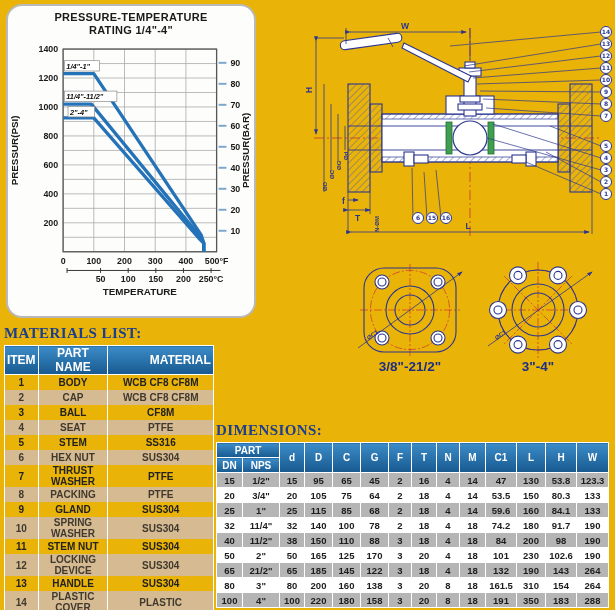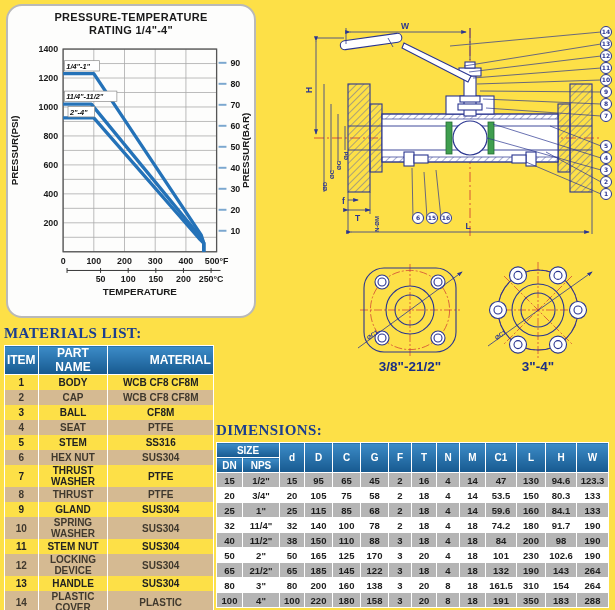--- a/index.html
+++ b/index.html
@@ -1,16 +1,16 @@
 <!DOCTYPE html>
 <html><head>
 <meta charset="utf-8">
 <style>
   html,body{margin:0;padding:0;background:#fbfbf8;}
-  #page{position:relative;width:615px;height:610px;background:#fde047;overflow:hidden;
+  #page{position:relative;width:615px;height:610px;background:#eab308;overflow:hidden;
         font-family:"Liberation Sans",sans-serif;}
   
   #chart-panel{position:absolute;left:6px;top:4px;width:250px;height:314px;
                border:2px solid #b9b9b9;border-radius:16px;background:#fdfdfc;box-sizing:border-box;}
   #chart-title{margin-top:5px;text-align:center;font-weight:bold;font-size:11px;line-height:13px;
                letter-spacing:.3px;color:#1a1a1a;}
   
   .tick{font:bold 9px "Liberation Sans",sans-serif;fill:#1a1a1a}
   .axt{font:bold 10px "Liberation Sans",sans-serif;fill:#1a1a1a}
   .xut{font:bold 9px "Liberation Sans",sans-serif;fill:#1a1a1a}
@@ -378,21 +378,21 @@
             <td>HEX NUT</td>
             <td class="mat">SUS304</td>
           </tr>
           <tr>
             <td>7</td>
             <td>THRUST WASHER</td>
             <td class="mat">PTFE</td>
           </tr>
           <tr class="tan">
             <td>8</td>
-            <td>THRUST</td>
+            <td>PACKING</td>
             <td class="mat">PTFE</td>
           </tr>
           <tr>
             <td>9</td>
             <td>GLAND</td>
             <td class="mat">SUS304</td>
           </tr>
           <tr class="tan">
             <td>10</td>
             <td>SPRING WASHER</td>
@@ -446,21 +446,21 @@
           <col style="width:25px">
         <col style="width:23px">
           <col style="width:26px">
           <col style="width:31px">
           <col style="width:29px">
         <col style="width:31px">
           <col style="width:32px">
       </colgroup>
       <thead>
           <tr>
-            <th colspan="2">SIZE</th>
+            <th colspan="2">PART</th>
             <th rowspan="2">d</th>
             <th rowspan="2">D</th>
             <th rowspan="2">C</th>
             <th rowspan="2">G</th>
             <th rowspan="2">F</th>
             <th rowspan="2">T</th>
             <th rowspan="2">N</th>
             <th rowspan="2">M</th>
             <th rowspan="2">C1</th>
             <th rowspan="2">L</th>
@@ -479,30 +479,30 @@
             <td>15</td>
             <td>95</td>
             <td>65</td>
             <td>45</td>
             <td>2</td>
             <td>16</td>
             <td>4</td>
             <td>14</td>
             <td>47</td>
             <td>130</td>
-            <td>94.6</td>
+            <td>53.8</td>
             <td>123.3</td>
           </tr>
           <tr class="white">
             <td>20</td>
             <td>3/4"</td>
             <td>20</td>
             <td>105</td>
             <td>75</td>
-            <td>58</td>
+            <td>64</td>
             <td>2</td>
             <td>18</td>
             <td>4</td>
             <td>14</td>
             <td>53.5</td>
             <td>150</td>
             <td>80.3</td>
             <td>133</td>
           </tr>
           <tr class="gray">

